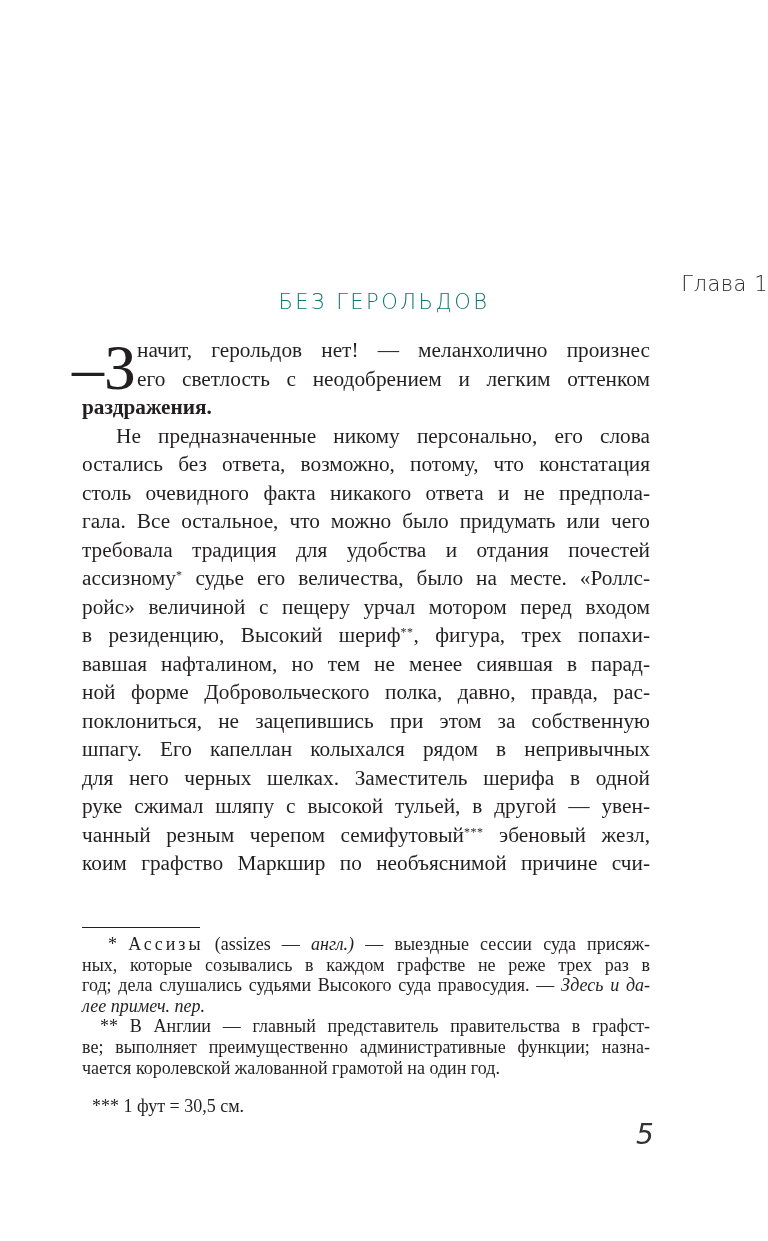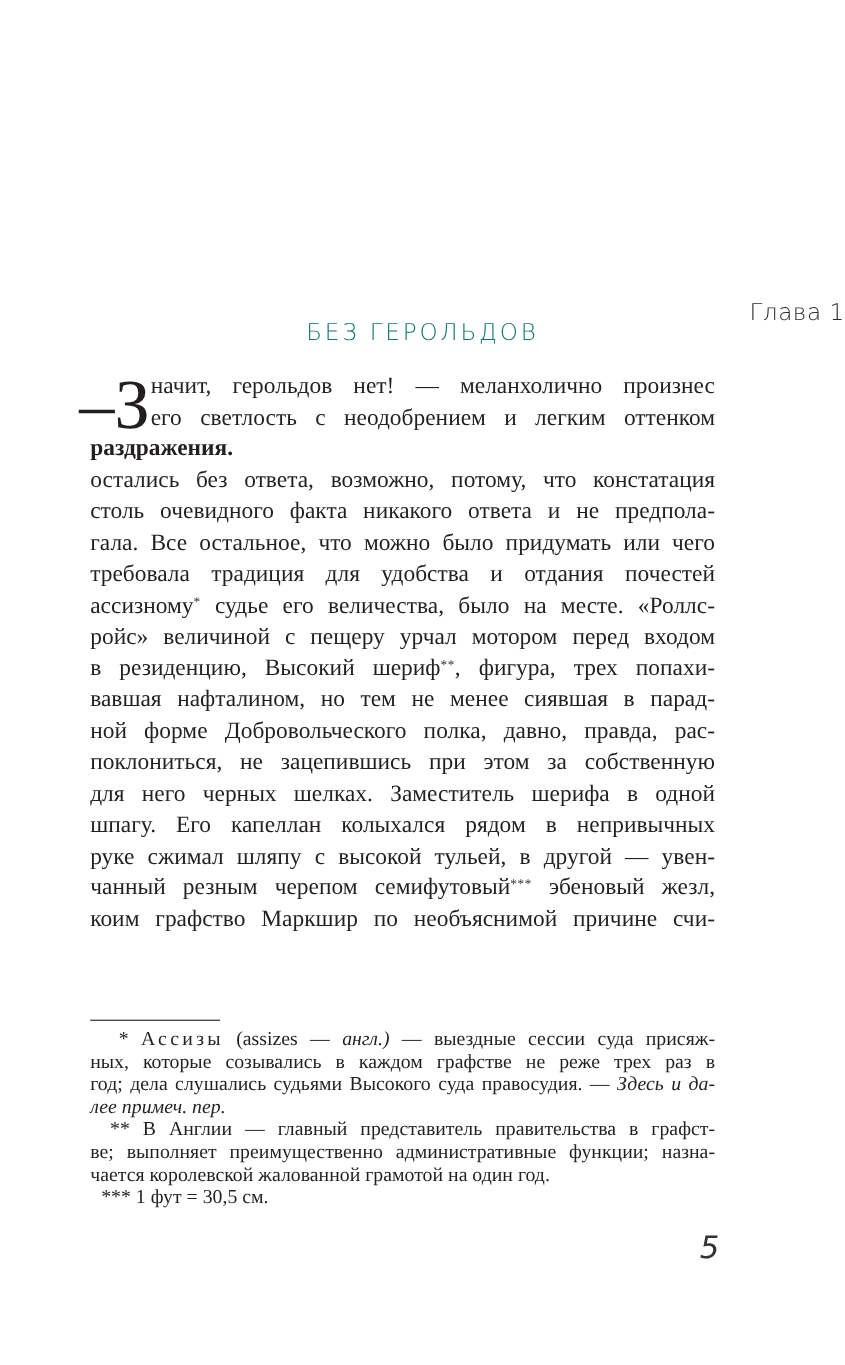--- a/index.html
+++ b/index.html
@@ -109,21 +109,21 @@
       white-space: nowrap;
       text-align: justify;
       text-align-last: justify;
       height: 20.6px;
     }
     .footnotes .line.last {
       text-align-last: left;
     }
     .footnotes .line.indent1 { padding-left: 26px; }
     .footnotes .line.indent2 { padding-left: 18px; }
-    .footnotes .line.indent3 { padding-left: 10px; }
+    .footnotes .line.indent3 { padding-left: 10px; margin-top: 18px; }
     .spaced { letter-spacing: 3px; }
     .ital { font-style: italic; }
     .page-number {
       position: absolute;
       left: 630px;
       top: 1118px;
       width: 30px;
       font-size: 28px;
       font-style: italic;
       font-family: "DejaVu Sans", "Liberation Sans", sans-serif;
@@ -140,32 +140,33 @@
 
   <div class="chapter-label">Глава 1</div>
   <div class="chapter-title">БЕЗ ГЕРОЛЬДОВ</div>
 
   <div class="body-text">
     <div class="drop-cap"><span>–</span><span>З</span></div>
 
     <span class="line dropped">начит, герольдов нет! — меланхолично произнес</span>
     <span class="line dropped">его светлость с неодобрением и легким оттенком</span>
     <span class="line last">раздражения.</span>
+    <span class="line indent">Не предназначенные никому персонально, его слова</span>
     <span class="line">остались без ответа, возможно, потому, что констатация</span>
     <span class="line">столь очевидного факта никакого ответа и не предпола-</span>
     <span class="line">гала. Все остальное, что можно было придумать или чего</span>
     <span class="line">требовала традиция для удобства и отдания почестей</span>
     <span class="line"><span>ассизному</span><sup class="fn">*</sup> <span>судье его величества, было на месте. «Роллс-</span></span>
     <span class="line">ройс» величиной с пещеру урчал мотором перед входом</span>
     <span class="line"><span>в резиденцию, Высокий шериф</span><sup class="fn">**</sup><span>, фигура, трех попахи-</span></span>
     <span class="line">вавшая нафталином, но тем не менее сиявшая в парад-</span>
     <span class="line">ной форме Добровольческого полка, давно, правда, рас-</span>
     <span class="line">поклониться, не зацепившись при этом за собственную</span>
+    <span class="line">шпагу. Его капеллан колыхался рядом в непривычных</span>
     <span class="line">для него черных шелках. Заместитель шерифа в одной</span>
-    <span class="line">шпагу. Его капеллан колыхался рядом в непривычных</span>
     <span class="line">руке сжимал шляпу с высокой тульей, в другой — увен-</span>
     <span class="line"><span>чанный резным черепом семифутовый</span><sup class="fn">***</sup> <span>эбеновый жезл,</span></span>
     <span class="line">коим графство Маркшир по необъяснимой причине счи-</span>
   </div>
 
   <div class="footnote-rule"></div>
 
   <div class="footnotes">
     <span class="line indent1"><span>*</span> <span class="spaced">Ассизы</span> <span>(assizes —</span> <span class="ital">англ.)</span> <span>— выездные сессии суда присяж-</span></span>
     <span class="line">ных, которые созывались в каждом графстве не реже трех раз в</span>

